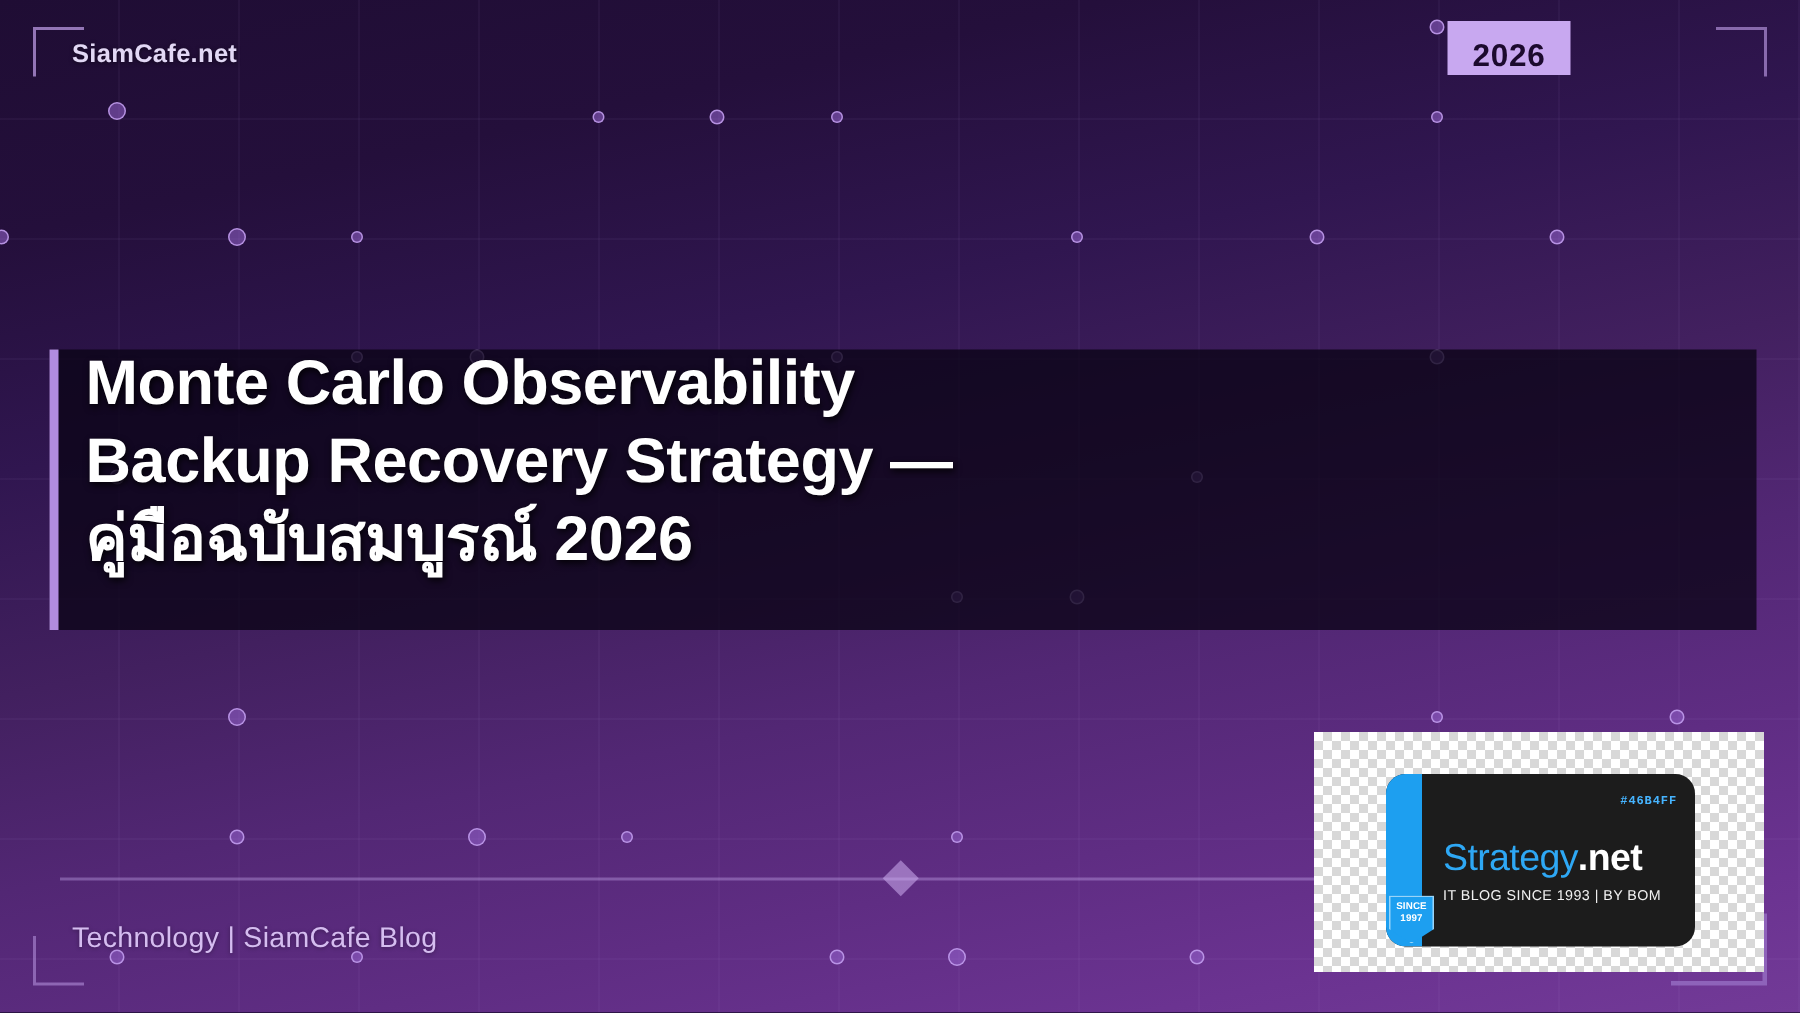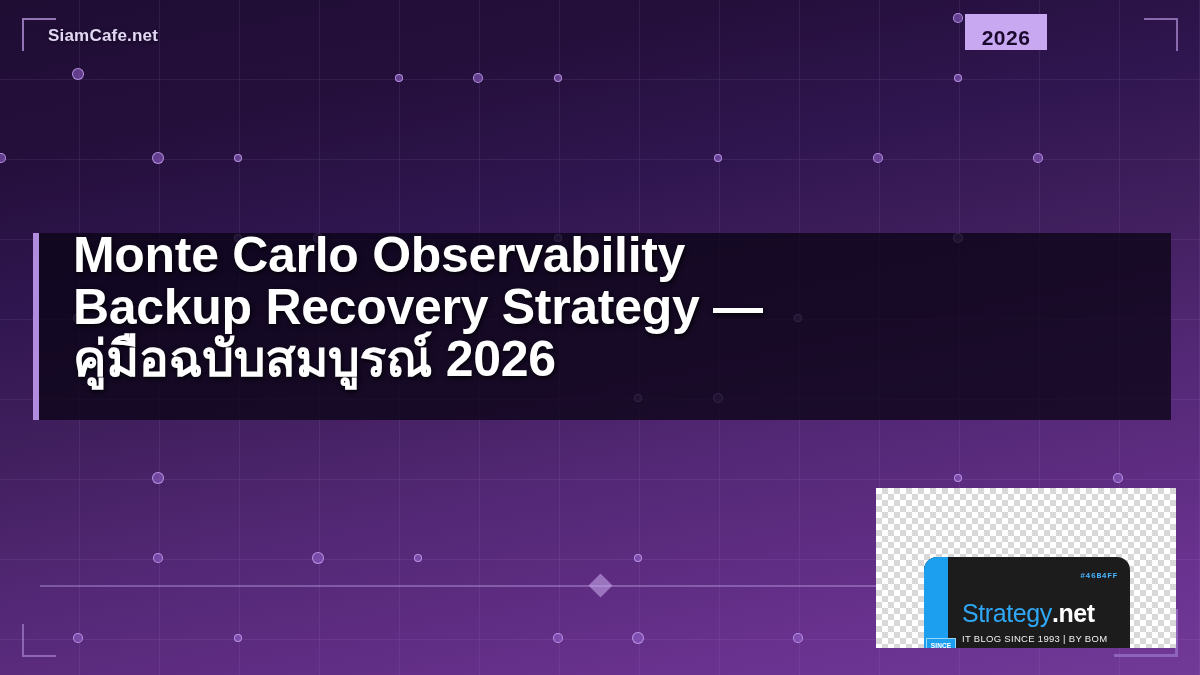--- a/index.html
+++ b/index.html
@@ -98,27 +98,26 @@
   .title-accent {
     position:absolute; left:0; top:0;
     width:6px; height:100%;
     background:#b18cdf;
   }
   .title-text {
     position:absolute;
     left:24px; top:-4px;
     width:1100px;
     color:#ffffff;
-    font-size:50px;
+    font-size:42px;
     font-weight:bold;
     line-height:52px;
     letter-spacing:-.3px;
     text-shadow:1px 2px 5px rgba(0,0,0,.85);
     white-space:pre-line;
-    margin-left:16px;
   }
 
   
   .divider {
     position:absolute;
     left:40px; top:585px;
     width:1120px; height:2px;
     background:rgba(200,170,240,.38);
   }
   .divider-diamond {
@@ -152,21 +151,20 @@
     background-position:0 0, 6px 6px;
     overflow:hidden;
   }
   .logo-inner {
     position:absolute;
     left:48px; top:28px;
     width:206px; height:115px;
     background:#1c1c1c;
     border-radius:13px;
     overflow:hidden;
-    margin-top:41px;
   }
   .logo-stripe {
     position:absolute; left:0; top:0;
     width:24px; height:100%;
     background:#1d9ff0;
   }
   .logo-shield {
     position:absolute;
     left:2px; bottom:2px;
     width:30px; height:32px;
@@ -256,20 +254,21 @@
   <div class="title-band">
     <div class="title-accent"></div>
     <div class="title-text">Monte Carlo Observability
 Backup Recovery Strategy —
 คู่มือฉบับสมบูรณ์ 2026</div>
   </div>
 
   <div class="divider"></div>
   <div class="divider-diamond"></div>
 
+  <div class="footer-cat">Technology | SiamCafe Blog</div>
 
   <div class="logo-card">
     <div class="logo-inner">
       <div class="logo-stripe"></div>
       <div class="logo-shield">
         <span>SINCE</span>
         <span>1997</span>
       </div>
       <div class="logo-hex">#46B4FF</div>
       <div class="logo-word"><span class="b">Strategy</span><span class="w">.net</span></div>

